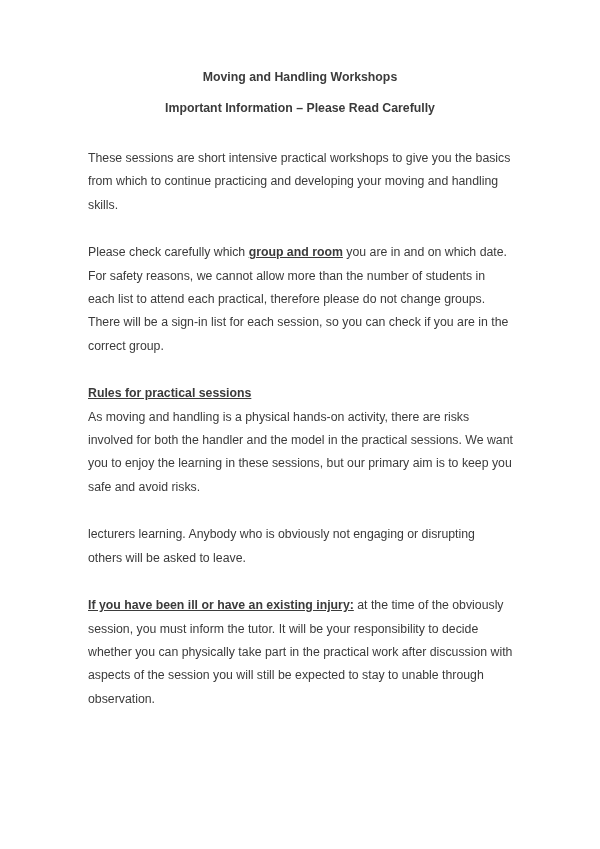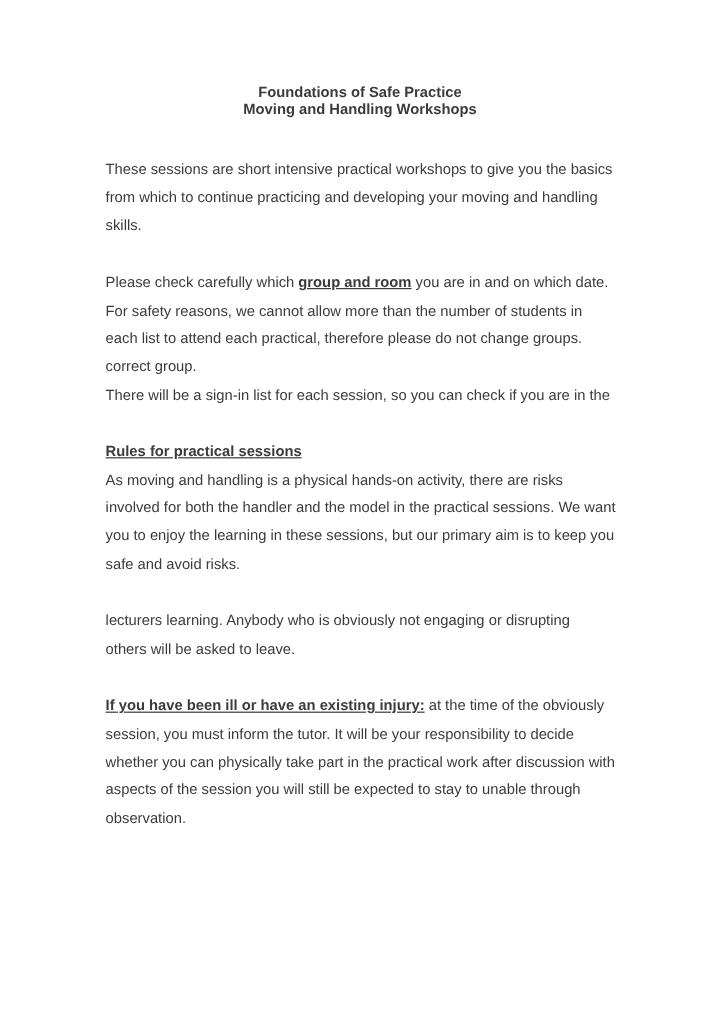--- a/index.html
+++ b/index.html
@@ -44,35 +44,35 @@
   .bold {
     font-weight: bold;
     text-decoration: underline;
   }
 </style>
 </head>
 <body>
 
 <div class="page" style="color: rgb(59, 59, 59); background: rgb(255, 255, 255);">
   <div class="title">
-    <div>Foundations of Safe Practice</div>
     <div>Moving and Handling Workshops</div>
   </div>
+  <div class="subtitle">Important Information – Please Read Carefully</div>
   <div class="body-text">
       <div class="block">
         <div class="line"><span>These sessions are short intensive practical workshops to give you the basics</span></div>
         <div class="line"><span>from which to continue practicing and developing your moving and handling</span></div>
         <div class="line"><span>skills.</span></div>
       </div>
       <div class="block">
         <div class="line"><span>Please check carefully which </span><span class="bold">group and room</span><span> you are in and on which date.</span></div>
         <div class="line"><span>For safety reasons, we cannot allow more than the number of students in</span></div>
         <div class="line"><span>each list to attend each practical, therefore please do not change groups.</span></div>
+        <div class="line"><span>There will be a sign-in list for each session, so you can check if you are in the</span></div>
         <div class="line"><span>correct group.</span></div>
-        <div class="line"><span>There will be a sign-in list for each session, so you can check if you are in the</span></div>
       </div>
       <div class="block">
         <div class="line"><span class="bold">Rules for practical sessions</span></div>
         <div class="line"><span>As moving and handling is a physical hands-on activity, there are risks</span></div>
         <div class="line"><span>involved for both the handler and the model in the practical sessions. We want</span></div>
         <div class="line"><span>you to enjoy the learning in these sessions, but our primary aim is to keep you</span></div>
         <div class="line"><span>safe and avoid risks.</span></div>
       </div>
       <div class="block">
         <div class="line"><span>lecturers learning. Anybody who is obviously not engaging or disrupting</span></div>

